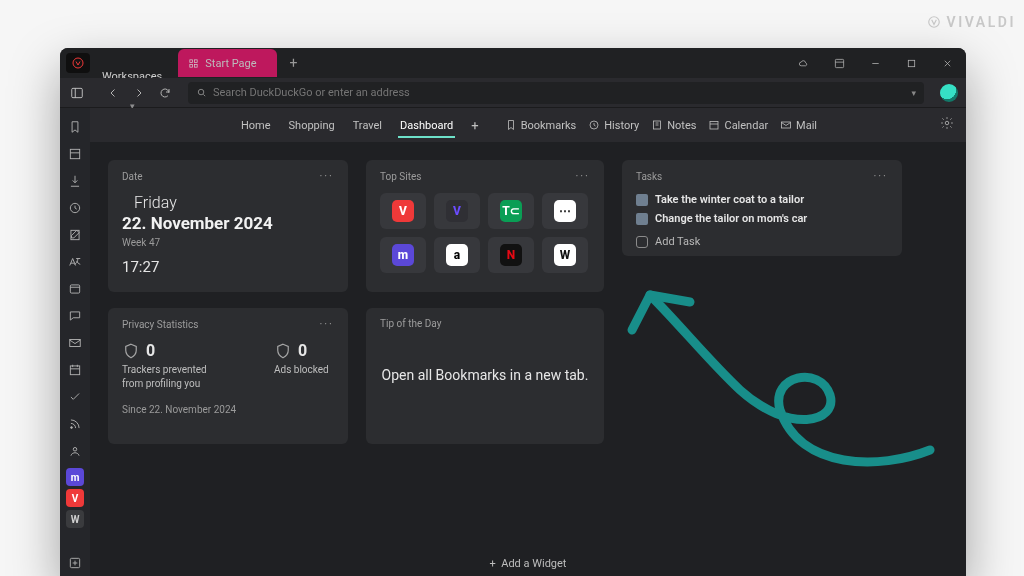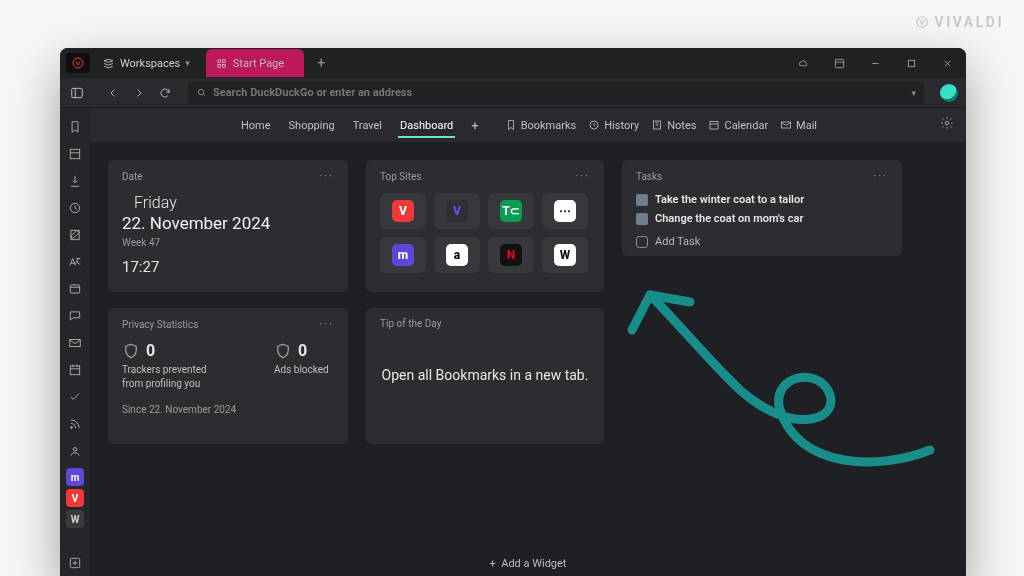--- a/index.html
+++ b/index.html
@@ -1,43 +1,43 @@
 <!DOCTYPE html>
 <html><head>
 <meta charset="utf-8">
 <style>
   * { margin:0; padding:0; box-sizing:border-box; font-family:-apple-system,BlinkMacSystemFont,"Segoe UI",Roboto,Helvetica,Arial,sans-serif; }
   html,body{width:1024px;height:576px;overflow:hidden;background:#f6f6f6;}
   .stage{position:relative;width:1024px;height:576px;}
-  .brand{position:absolute;top:14px;right:20px;display:flex;align-items:center;gap:6px;color:#c8c8c8;font-size:14px;letter-spacing:.18em;font-weight:600;}
+  .brand{position:absolute;top:14px;right:8px;display:flex;align-items:center;gap:6px;color:#c8c8c8;font-size:14px;letter-spacing:.18em;font-weight:600;}
   .brand svg{width:14px;height:14px;stroke:#c8c8c8;fill:none;stroke-width:2;}
   
   .window{position:absolute;left:60px;top:48px;width:906px;height:528px;border-radius:8px 8px 0 0;background:#2a2a2e;overflow:hidden;box-shadow:0 20px 50px rgba(0,0,0,.35);color:#d9d9d9;display:flex;flex-direction:column;}
   
   .titlebar{height:30px;background:#202123;display:flex;align-items:center;font-size:11px;color:#bcbcbc;}
   .tb-left{display:flex;align-items:center;height:100%;}
   .logo-btn{width:24px;height:20px;margin:0 4px 0 6px;border-radius:4px;background:#0f0f0f;display:flex;align-items:center;justify-content:center;}
   .logo-btn svg{width:12px;height:12px;}
-  .ws-btn{display:flex;align-items:center;gap:5px;height:22px;padding:0 8px;border-radius:4px;color:#d0d0d0;}
+  .ws-btn{display:flex;align-items:center;gap:18px;height:22px;padding:0 8px;border-radius:4px;color:#d0d0d0;flex-direction:column;}
   .ws-btn .chev{font-size:9px;opacity:.6;}
   .tab{display:flex;align-items:center;gap:6px;height:28px;padding:0 20px 0 10px;margin-left:8px;background:#be185d;border-radius:6px 6px 0 0;}
   .newtab{width:22px;text-align:center;font-size:14px;color:#999;margin-left:6px;}
   .tb-spacer{flex:1;}
   .win-ctrls{display:flex;align-items:center;gap:2px;padding-right:2px;}
   .win-ctrls .wc{width:34px;height:30px;display:flex;align-items:center;justify-content:center;color:#bcbcbc;}
   .win-ctrls svg{width:11px;height:11px;stroke:#bcbcbc;stroke-width:1.6;fill:none;}
   
   .navrow{height:30px;display:flex;align-items:center;padding:0 8px 0 0;background:#2a2a2e;border-bottom:1px solid #1b1b1d;}
   .panel-toggle{width:22px;height:22px;margin:0 14px 0 6px;display:flex;align-items:center;justify-content:center;}
   .panel-toggle svg{width:14px;height:14px;stroke:#cfcfcf;fill:none;stroke-width:1.5;}
   .nav-btn{width:22px;height:22px;display:flex;align-items:center;justify-content:center;color:#b3b3b3;margin-right:4px;}
   .nav-btn svg{width:12px;height:12px;stroke:#b3b3b3;stroke-width:2;fill:none;}
   .addr{flex:1;height:22px;margin:0 8px;border-radius:4px;background:#202123;display:flex;align-items:center;padding:0 8px;color:#8c8c8c;font-size:11px;}
   .addr svg{width:11px;height:11px;margin-right:6px;stroke:#8c8c8c;stroke-width:2;fill:none;}
-  .addr input{flex:1;border:none;outline:none;background:transparent;color:#d0d0d0;font-size:11px;font-weight:bold;}
+  .addr input{flex:1;border:none;outline:none;background:transparent;color:#d0d0d0;font-size:11px;}
   .addr .dd{font-size:9px;color:#888;margin-left:6px;}
   .avatar{width:18px;height:18px;border-radius:50%;background:radial-gradient(circle at 40% 35%,#36e0c5 0 55%,#127869 56% 100%);margin-left:8px;}
   
   .body{flex:1;display:flex;min-height:0;}
   .side{width:30px;background:#25262a;display:flex;flex-direction:column;align-items:center;padding-top:6px;gap:1px;}
   .side .sbtn{width:30px;height:26px;display:flex;align-items:center;justify-content:center;}
   .side svg{width:14px;height:14px;stroke:#b0b0b0;stroke-width:1.6;fill:none;}
   .side .spacer{flex:1;}
   .side .pill{width:18px;height:18px;border-radius:4px;display:flex;align-items:center;justify-content:center;font-size:10px;font-weight:700;margin:3px 0;}
   .content{flex:1;display:flex;flex-direction:column;min-width:0;background:#1f2023;position:relative;}
@@ -53,21 +53,21 @@
   .gear{position:absolute;right:12px;top:8px;}
   .gear svg{width:14px;height:14px;stroke:#a7a7a7;stroke-width:1.6;fill:none;}
   
   .dash{flex:1;overflow:auto;padding:18px 18px 30px 18px;}
   .row{display:flex;gap:18px;margin-bottom:16px;}
   .card{background:#2c2d30;border-radius:6px;padding:10px 14px 14px 14px;position:relative;}
   .card .chead{display:flex;align-items:center;justify-content:space-between;font-size:10px;color:#9c9c9c;margin-bottom:10px;}
   .card .more{letter-spacing:2px;font-size:11px;color:#9c9c9c;}
   
   .date-day{font-size:16px;font-weight:300;color:#e8e8e8;margin-left:12px;}
-  .date-full{font-size:17px;font-weight:400;color:#f2f2f2;margin-top:1px;}
+  .date-full{font-size:17px;font-weight:700;color:#f2f2f2;margin-top:1px;}
   .date-week{font-size:10px;color:#9a9a9a;margin-top:4px;}
   .date-time{font-size:15px;color:#e5e5e5;margin-top:10px;}
   
   .sites{display:grid;grid-template-columns:repeat(4,46px);grid-auto-rows:36px;gap:8px;}
   .site{background:#37383c;border-radius:6px;display:flex;align-items:center;justify-content:center;}
   .icon-box{width:22px;height:22px;border-radius:5px;display:flex;align-items:center;justify-content:center;font-size:12px;}
   
   .task{display:flex;align-items:center;gap:7px;font-size:11px;color:#e6e6e6;margin-bottom:6px;font-weight:600;}
   .task .cb{width:12px;height:12px;border-radius:2px;background:#6f7f90;display:inline-block;}
   .addtask{display:flex;align-items:center;gap:7px;font-size:11px;color:#b8b8b8;margin-top:10px;}
@@ -380,21 +380,21 @@
                   <span>Tasks</span>
                   <span class="more">···</span>
                 </div>
               <div id="tasks">
                   <div class="task">
                     <span class="cb"></span>
                     <span>Take the winter coat to a tailor</span>
                   </div>
                   <div class="task">
                     <span class="cb"></span>
-                    <span>Change the coat on mom's car</span>
+                    <span>Change the tailor on mom's car</span>
                   </div>
                 </div>
               <div class="addtask">
                   <span class="cb2"></span>
                   <span>Add Task</span>
                 </div>
             </div>
           </div>
           <div class="row">
             <div class="card" style="width:240px;height:136px;">

